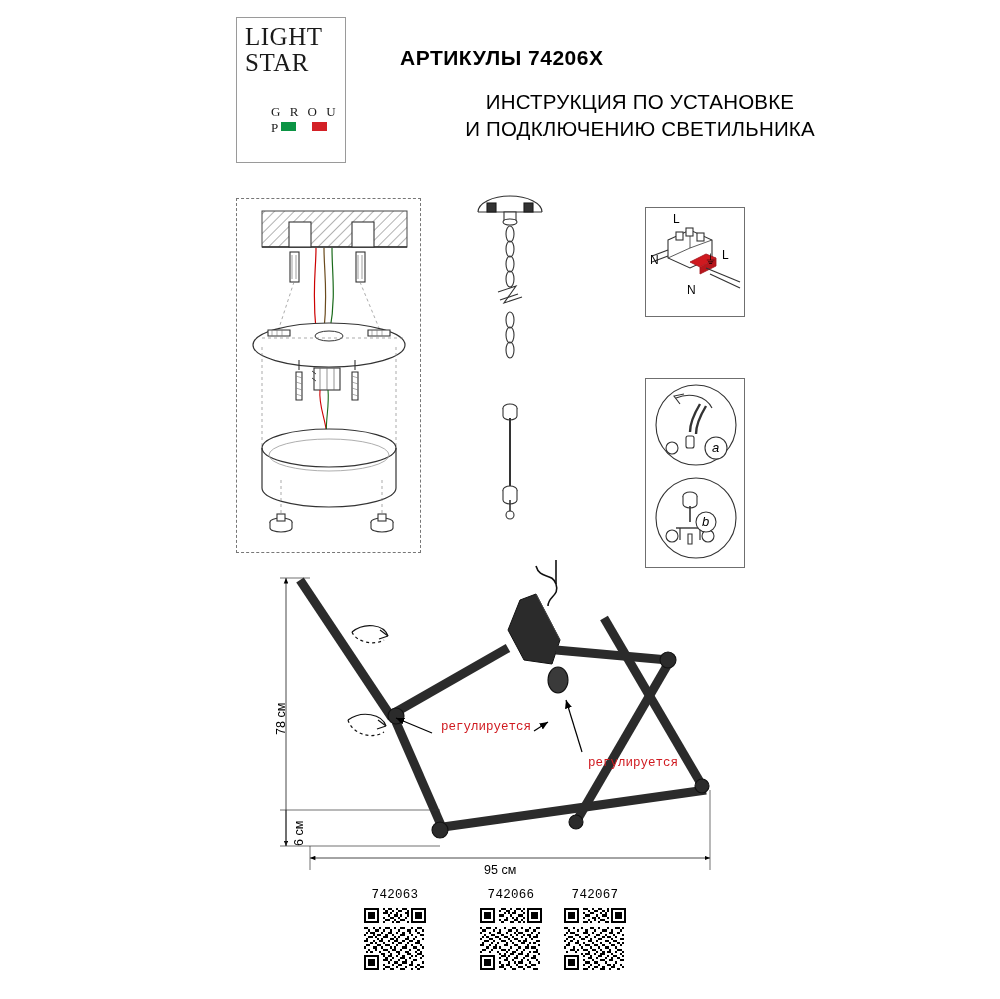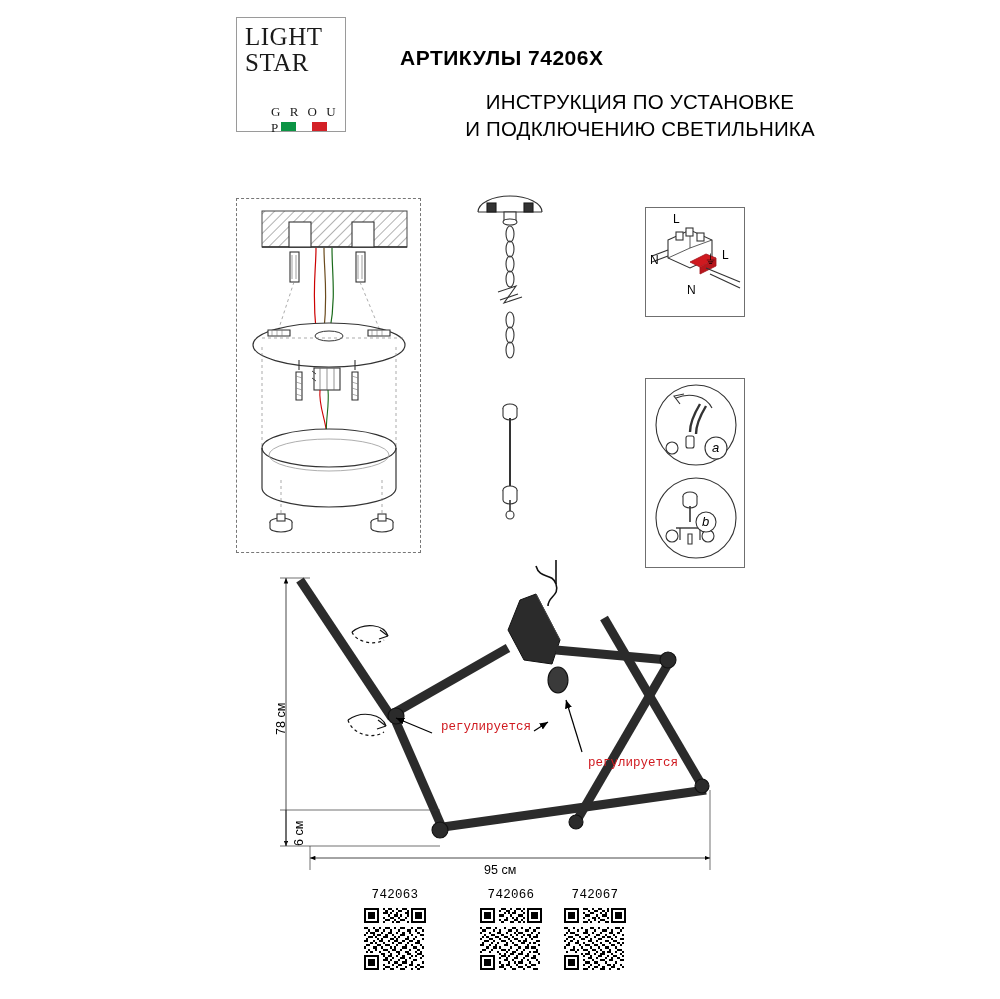--- a/index.html
+++ b/index.html
@@ -20,21 +20,21 @@
     width: 1000px;
     height: 999px;
   }
 
   
   .logo-box {
     position: absolute;
     left: 236px;
     top: 17px;
     width: 110px;
-    height: 115px;
+    height: 146px;
     border: 1px solid #9a9a9a;
     box-sizing: border-box;
     background: #fff;
   }
   .logo-text {
     position: absolute;
     left: 8px;
     top: 6px;
     font-family: "Liberation Serif", serif;
     font-size: 25px;

